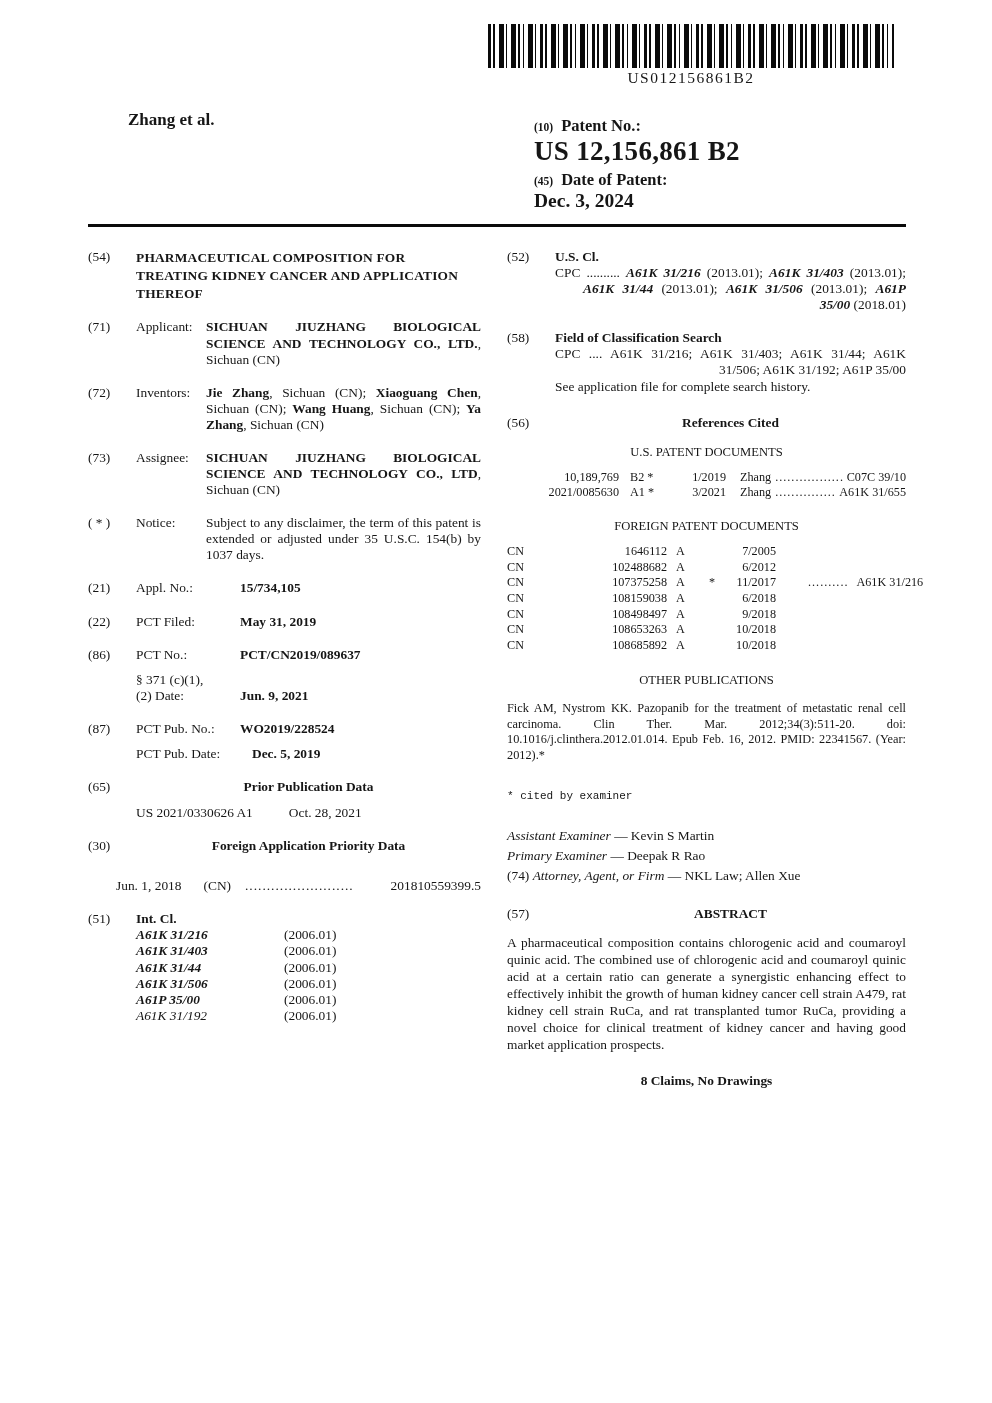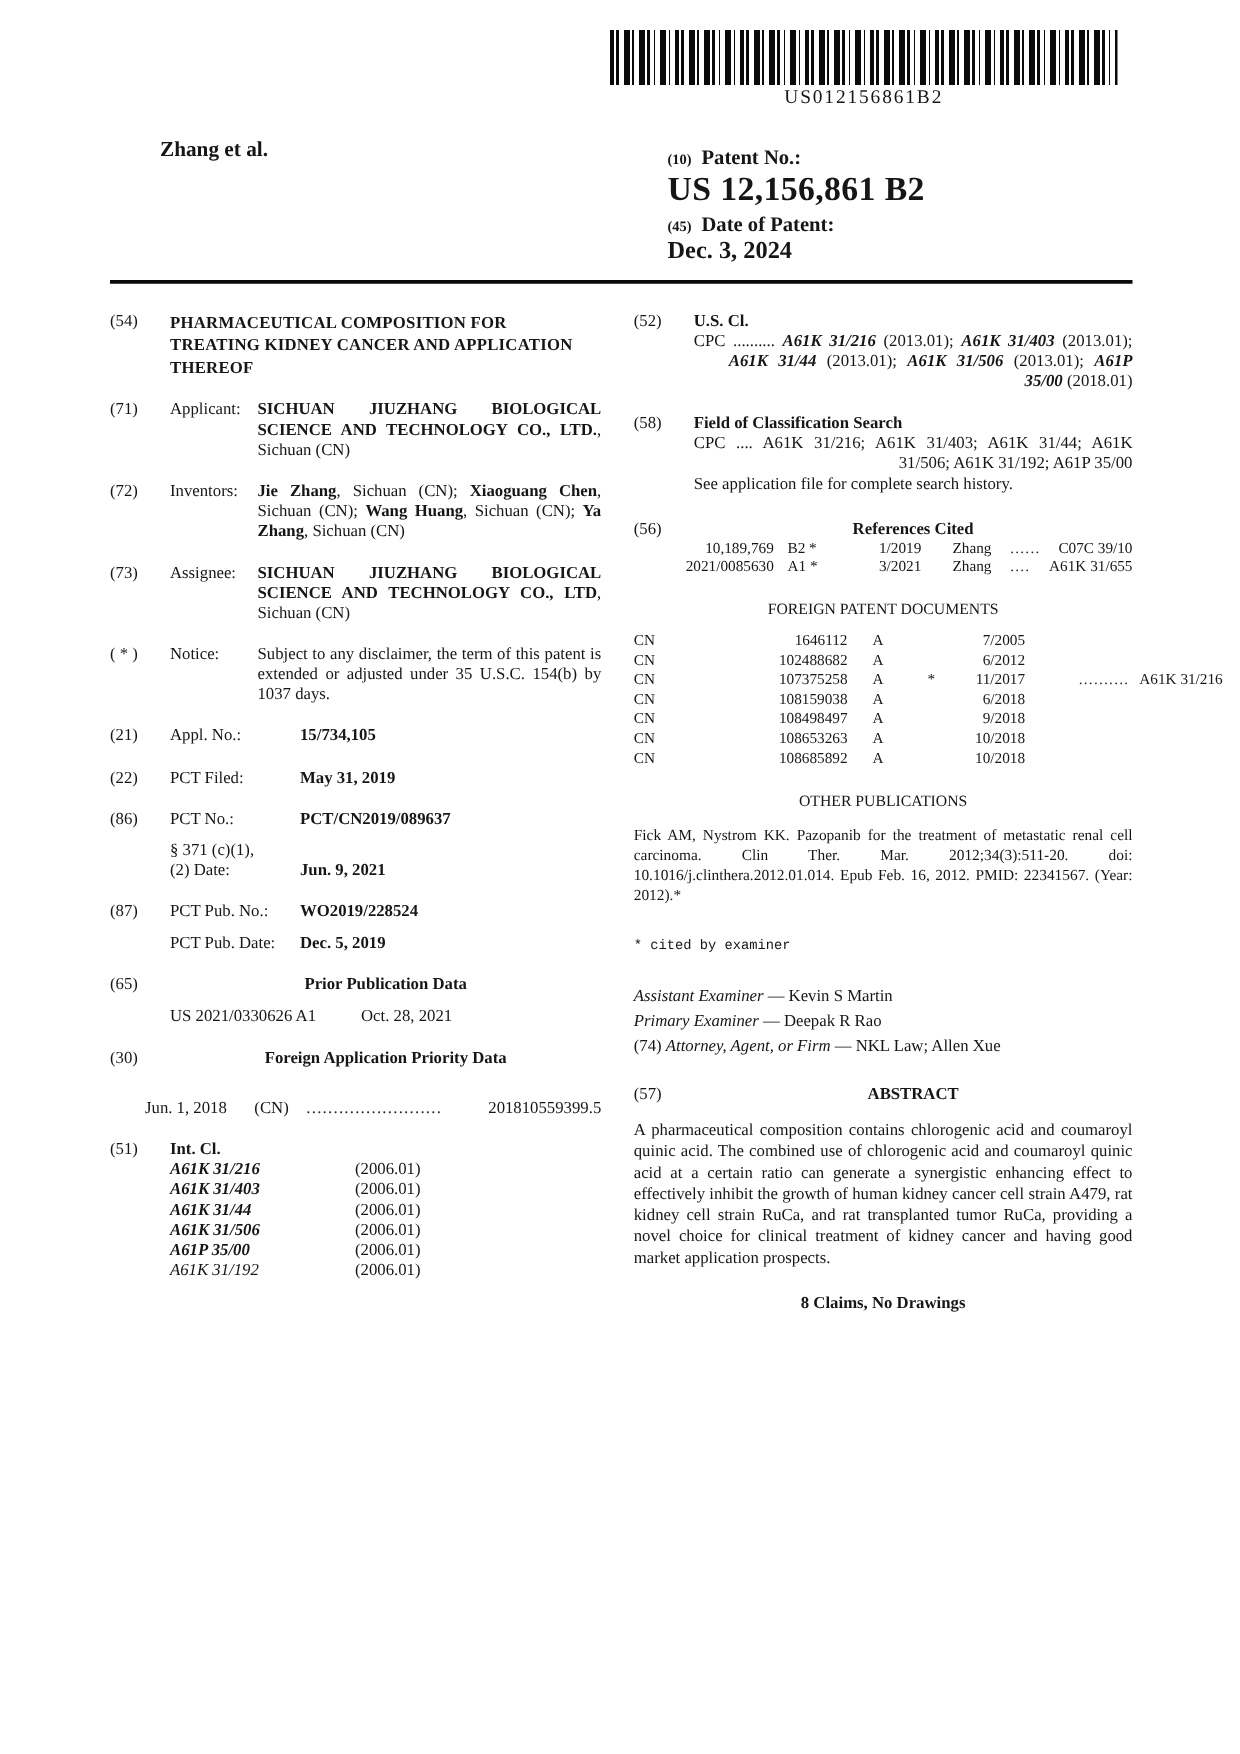--- a/index.html
+++ b/index.html
@@ -61,23 +61,23 @@
   .pubdata-line .d2{margin-left:36px;}
   .prio-line{margin:24px 0 0 28px;display:flex;align-items:flex-start;}
   .prio-line .dots{flex:1;overflow:hidden;white-space:nowrap;letter-spacing:1px;margin:0 6px 0 14px;color:#222;}
   .prio-line .cty{margin-left:22px;}
   .intcl-head{font-weight:bold;}
   .intcl-row{display:grid;grid-template-columns:148px auto;}
   .intcl-row .code{font-weight:bold;font-style:italic;}
   .intcl-row.light .code{font-weight:normal;}
 
   
-  .refrow{display:flex;white-space:nowrap;font-size:12.2px;line-height:1.28;gap:11px;}
+  .refrow{display:flex;white-space:nowrap;font-size:12.2px;line-height:1.28;}
   .unum{width:112px;text-align:right;flex:none;}
-  .ukind{width:46px;padding-left:0;flex:none;font-family:Liberation Serif, serif;}
+  .ukind{width:46px;padding-left:11px;flex:none;font-family:Liberation Serif, serif;}
   .udate{width:50px;text-align:right;flex:none;}
   .uname{padding-left:14px;flex:none;}
   .udots{flex:1;overflow:hidden;letter-spacing:1px;text-align:center;color:#222;margin:0 4px;}
   .uclass{text-align:right;flex:none;}
   .fcountry{width:42px;flex:none;}
   .fnum{width:118px;text-align:right;flex:none;}
   .fkind{width:28px;padding-left:9px;flex:none;}
   .fstar{width:16px;text-align:center;flex:none;}
   .fdate{width:56px;text-align:right;flex:none;}
   .fextra{flex:1;display:flex;}
@@ -200,21 +200,21 @@
         </span>
       </div>
 
       <div class="sec">
         <span>(87)</span>
         <span>
           <span class="lab-grid">
             <span>PCT Pub. No.:</span>
             <span class="b">WO2019/228524</span>
           </span>
-          <span class="lab-grid gap9" style="display:grid;">
+          <span class="lab-grid gap9" style="display:grid;gap:12px;">
             <span>PCT Pub. Date:</span>
             <span class="b">Dec. 5, 2019</span>
           </span>
         </span>
       </div>
 
       <div style="margin-bottom:17px;">
         <div class="sec" style="margin-bottom:0;">
           <span>(65)</span>
           <span class="center-head">Prior Publication Data</span>
@@ -289,20 +289,21 @@
           <div>See application file for complete search history.</div>
         </span>
       </div>
 
       <div style="margin-top:20px;">
         <div class="sec" style="margin-bottom:0;">
           <span>(56)</span>
           <span class="center-head">References Cited</span>
         </div>
 
+        <div class="subhead">U.S. PATENT DOCUMENTS</div>
 
         <div class="refrow">
           <span class="unum">10,189,769</span>
           <span class="ukind">B2 *</span>
           <span class="udate">1/2019</span>
           <span class="uname">Zhang</span>
           <span class="udots">.....................</span>
           <span class="uclass">C07C 39/10</span>
         </div>
         <div class="refrow">

